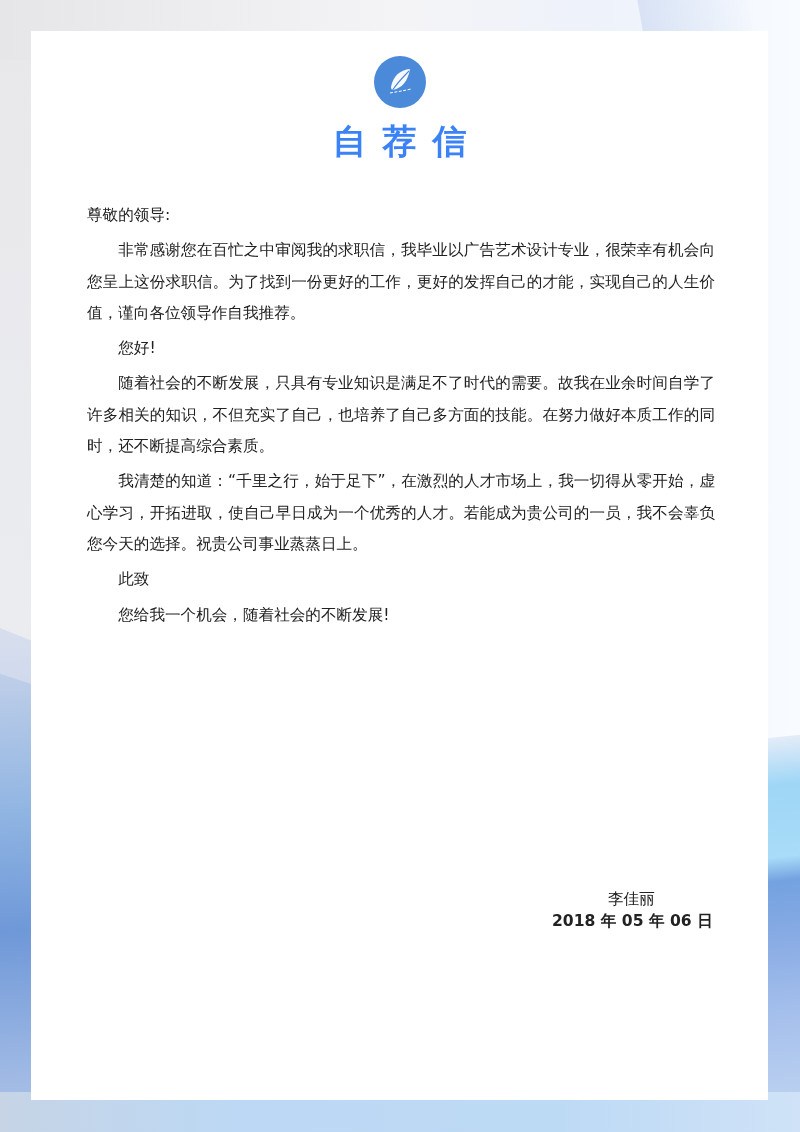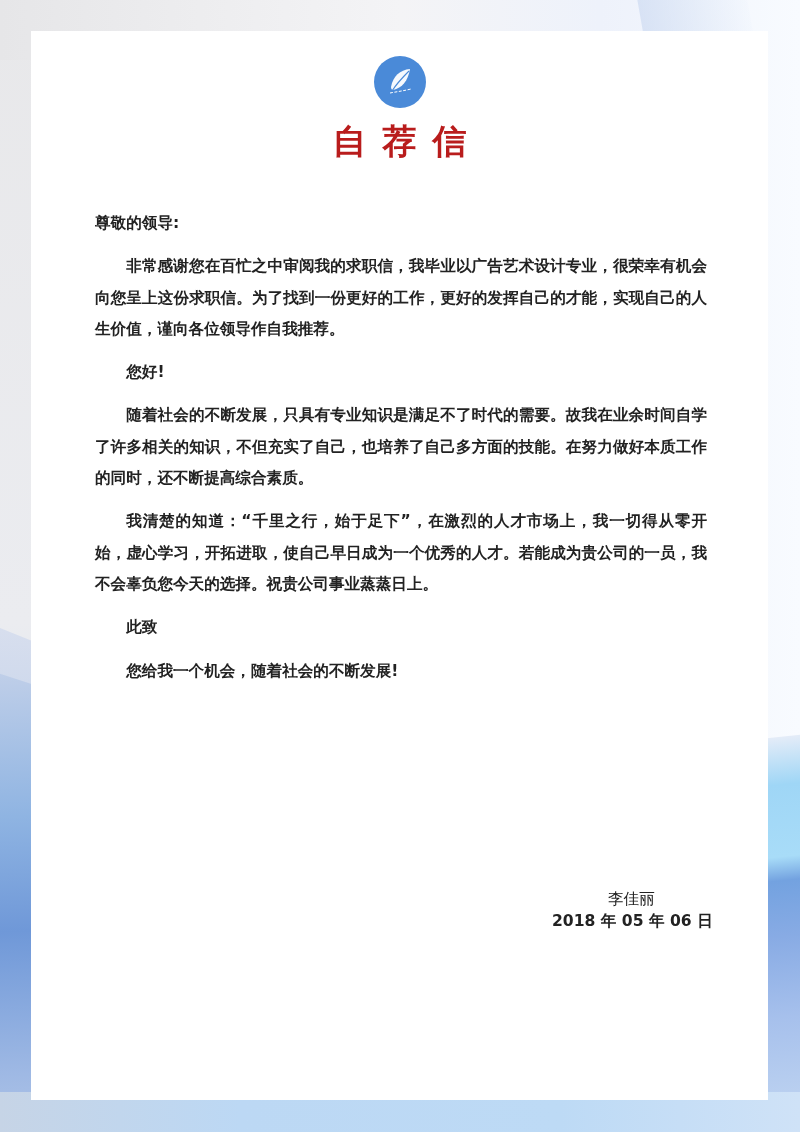--- a/index.html
+++ b/index.html
@@ -96,38 +96,37 @@
     position: absolute;
     left: 0;
     top: 88px;
     width: 737px;
     text-align: center;
     font-family: "DejaVu Sans", sans-serif;
     font-weight: bold;
     font-size: 34px;
     line-height: 44px;
     letter-spacing: 16px;
-    color: #b91c1c;
+    color: #3b82f6;
     padding-left: 16px;
     box-sizing: border-box;
   }
 
   .body {
     position: absolute;
     left: 52px;   
     top: 165px;
     width: 636px;
     font-size: 15.6px;
     line-height: 31.3px;
     color: #222222;
     text-align: justify;
   }
   .body p {
-    margin: 12px;
-    font-weight: bold;
+    margin: 4px;
   }
   .indent { text-indent: 2em; }
 
   .signature {
     position: absolute;
     left: 0;
     top: 843px;
     width: 737px;
     font-size: 15.6px;
     line-height: 31.3px;

